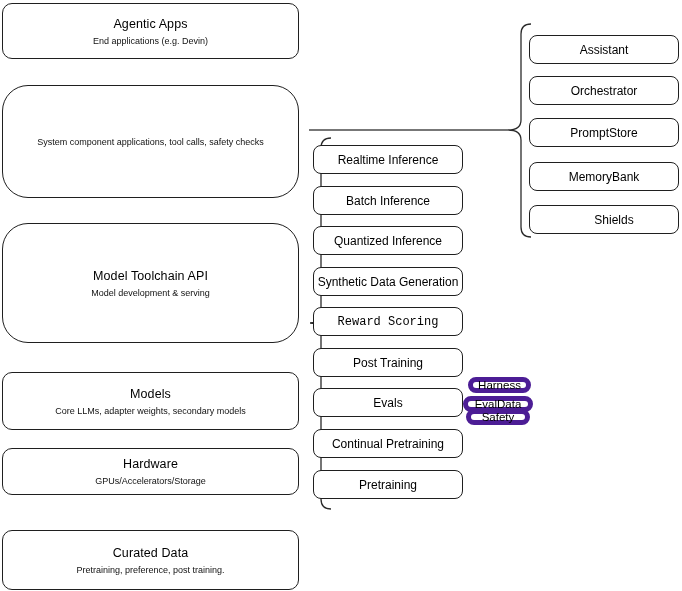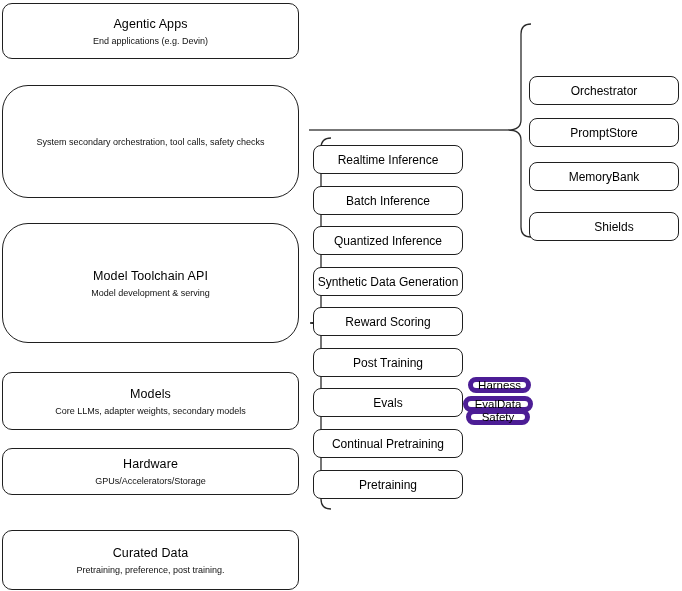--- a/index.html
+++ b/index.html
@@ -70,21 +70,21 @@
     display: flex;
     align-items: center;
     justify-content: center;
     font-size: 12px;
     white-space: nowrap;
   }
   #mb0 { top: 145px; }
   #mb1 { top: 186px; }
   #mb2 { top: 226px; }
   #mb3 { top: 267px; }
-  #mb4 { top: 307px; }
+  #mb4 { top: 307px; font-family: Liberation Mono, monospace; }
   #mb5 { top: 348px; }
   #mb6 { top: 388px; }
   #mb7 { top: 429px; }
   #mb8 { top: 470px; }
 
   
   .pill {
     position: absolute;
     height: 16px;
     box-sizing: border-box;
@@ -115,39 +115,39 @@
     display: flex;
     align-items: center;
     justify-content: center;
     font-size: 12px;
     white-space: nowrap;
   }
   #rb0 { top: 35px; }
   #rb1 { top: 76px; }
   #rb2 { top: 118px; }
   #rb3 { top: 162px; }
-  #rb4 { top: 212px; padding-left: 20px; }
+  #rb4 { top: 205px; padding-left: 20px; }
 </style>
 </head>
 <body>
 
 <div class="canvas">
 
   <svg class="overlay" viewBox="0 0 682 591" xmlns="http://www.w3.org/2000/svg">
     <line x1="309" y1="130" x2="508" y2="130"></line>
     <path d="M531,24 Q521,24 521,34 L521,120 Q521,130 508,130 Q521,130 521,140 L521,227 Q521,237 531,237"></path>
     <path d="M331,138 Q321,138 321,148 L321,313 Q321,323 310,323 Q321,323 321,333 L321,499 Q321,509 331,509"></path>
   </svg>
 
   <div class="lbox" id="lb0">
     <div class="t">Agentic Apps</div>
     <div class="s">End applications (e.g. Devin)</div>
   </div>
   <div class="lbox" id="lb1">
-    <div class="s">System secondary orchestration, tool calls, safety checks</div>
+    <div class="s">System component applications, tool calls, safety checks</div>
   </div>
   <div class="lbox" id="lb2">
     <div class="t">Model Toolchain API</div>
     <div class="s">Model development &amp; serving</div>
   </div>
   <div class="lbox" id="lb3">
     <div class="t">Models</div>
     <div class="s">Core LLMs, adapter weights, secondary models</div>
   </div>
   <div class="lbox" id="lb4">
@@ -166,18 +166,19 @@
   <div class="mbox" id="mb4">Reward Scoring</div>
   <div class="mbox" id="mb5">Post Training</div>
   <div class="mbox" id="mb6">Evals</div>
   <div class="mbox" id="mb7">Continual Pretraining</div>
   <div class="mbox" id="mb8">Pretraining</div>
 
   <div class="pill" id="pill0">Harness</div>
   <div class="pill" id="pill1">EvalData</div>
   <div class="pill" id="pill2">Safety</div>
 
+  <div class="rbox" id="rb0">Assistant</div>
   <div class="rbox" id="rb1">Orchestrator</div>
   <div class="rbox" id="rb2">PromptStore</div>
   <div class="rbox" id="rb3">MemoryBank</div>
   <div class="rbox" id="rb4">Shields</div>
 
 </div>
 
 </body></html>

